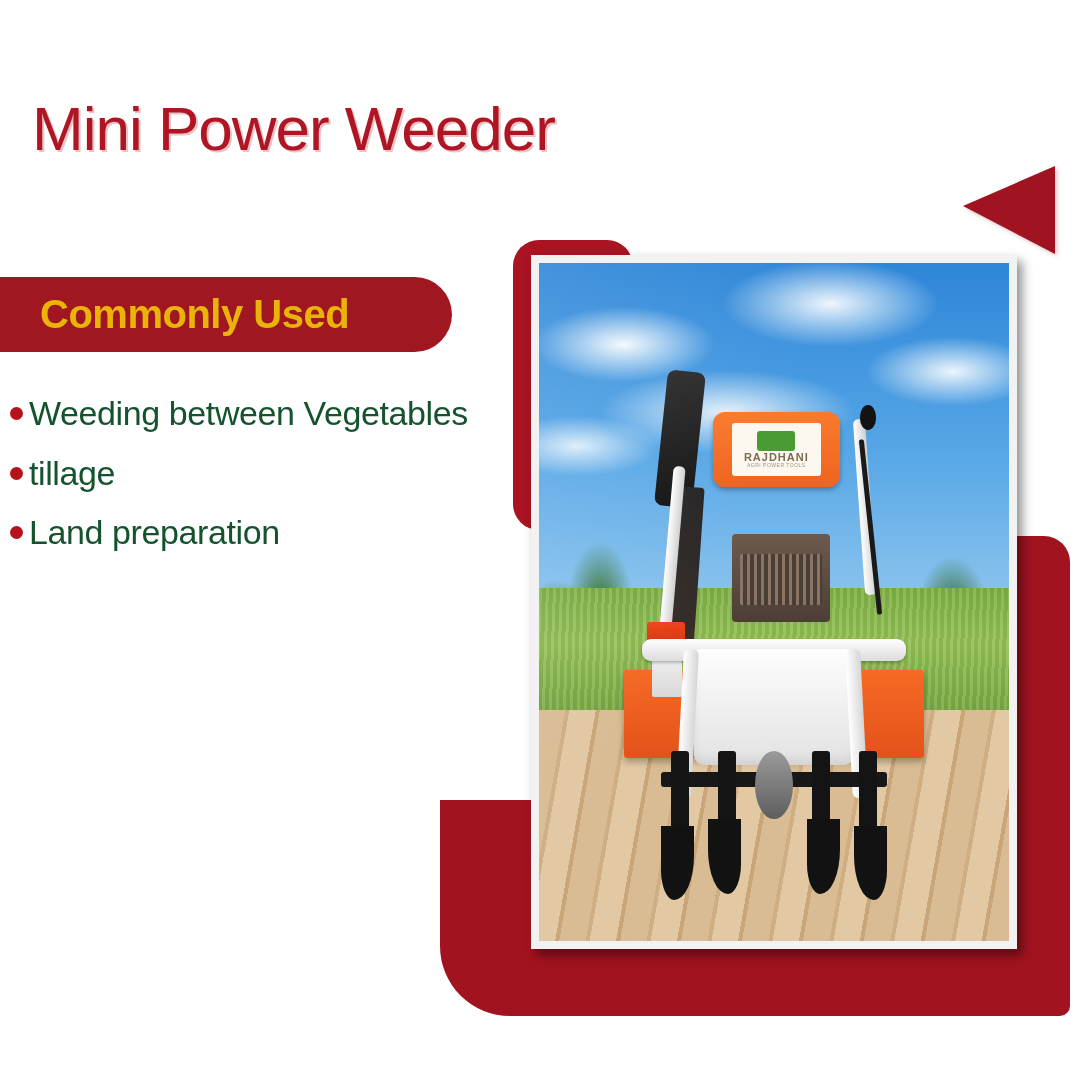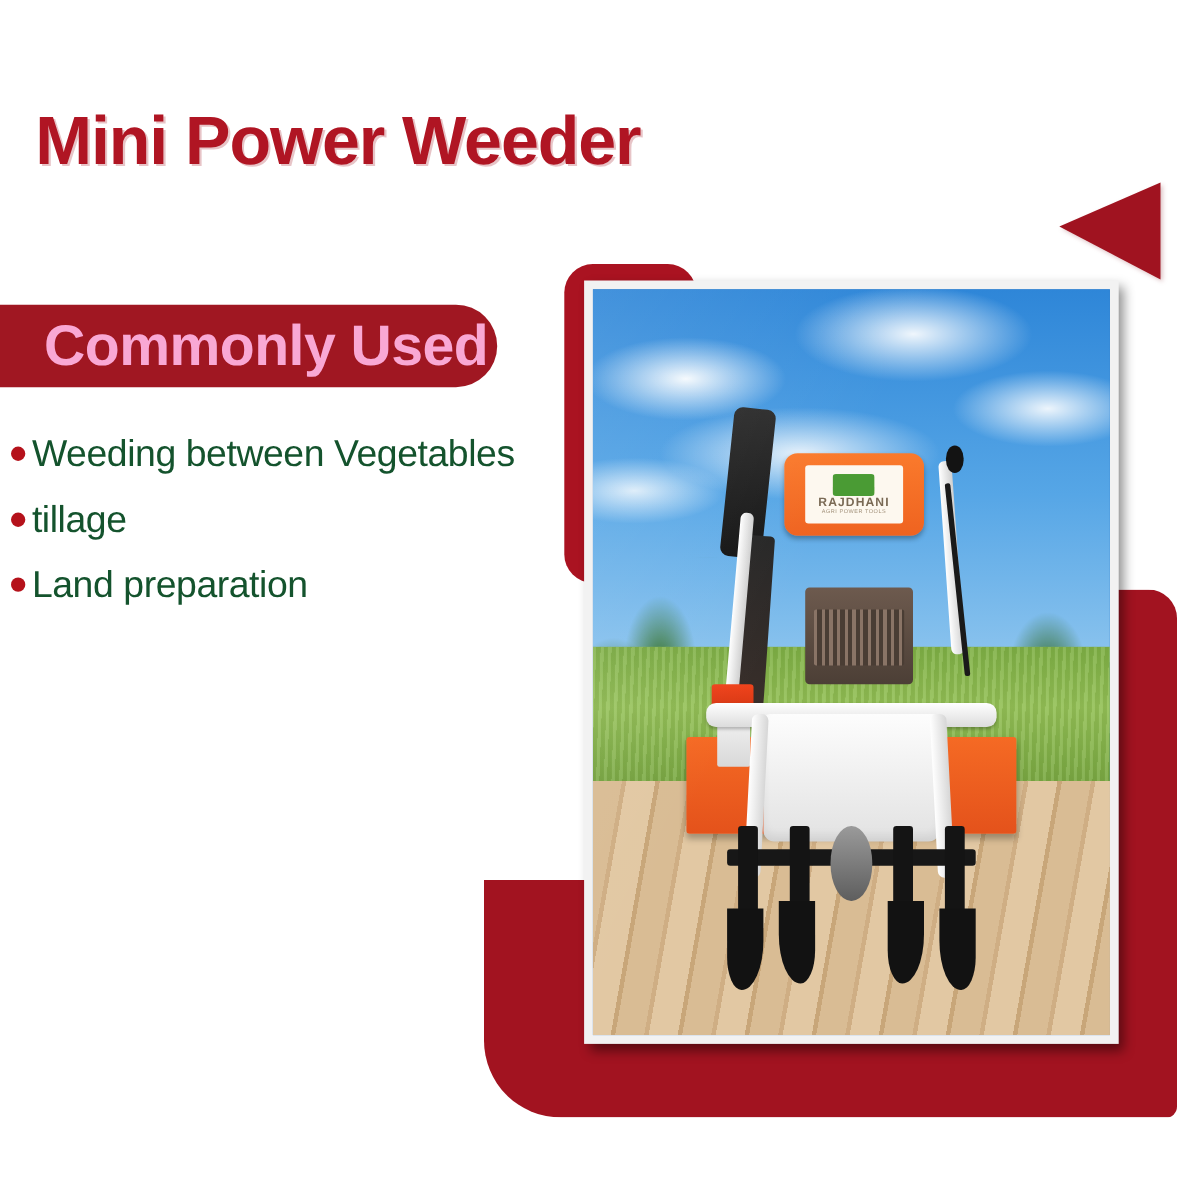--- a/index.html
+++ b/index.html
@@ -17,21 +17,21 @@
     background: #ffffff;
     overflow: hidden;
   }
 
   
   .title {
     position: absolute;
     left: 32px;
     top: 98px;
     font-size: 62px;
-    font-weight: bold;
+    font-weight: normal;
     color: #B01523;
     letter-spacing: -1px;
     line-height: 1;
     white-space: nowrap;
     text-shadow: 2px 2px 0 rgba(160,20,30,0.25);
   }
   .subtitle {
     position: absolute;
     left: 58px;
     top: 182px;
@@ -49,23 +49,23 @@
     top: 277px;
     width: 452px;
     height: 75px;
     background: #A01722;
     border-radius: 0 38px 38px 0;
     display: flex;
     align-items: center;
   }
   .pill-label {
     margin-left: 40px;
-    font-size: 52px;
+    font-size: 40px;
     font-weight: bold;
-    color: #f9a8d4;
+    color: #eab308;
     letter-spacing: -0.5px;
     white-space: nowrap;
   }
 
   .bullets {
     position: absolute;
     left: 10px;
     top: 396px;
     width: 520px;
   }

